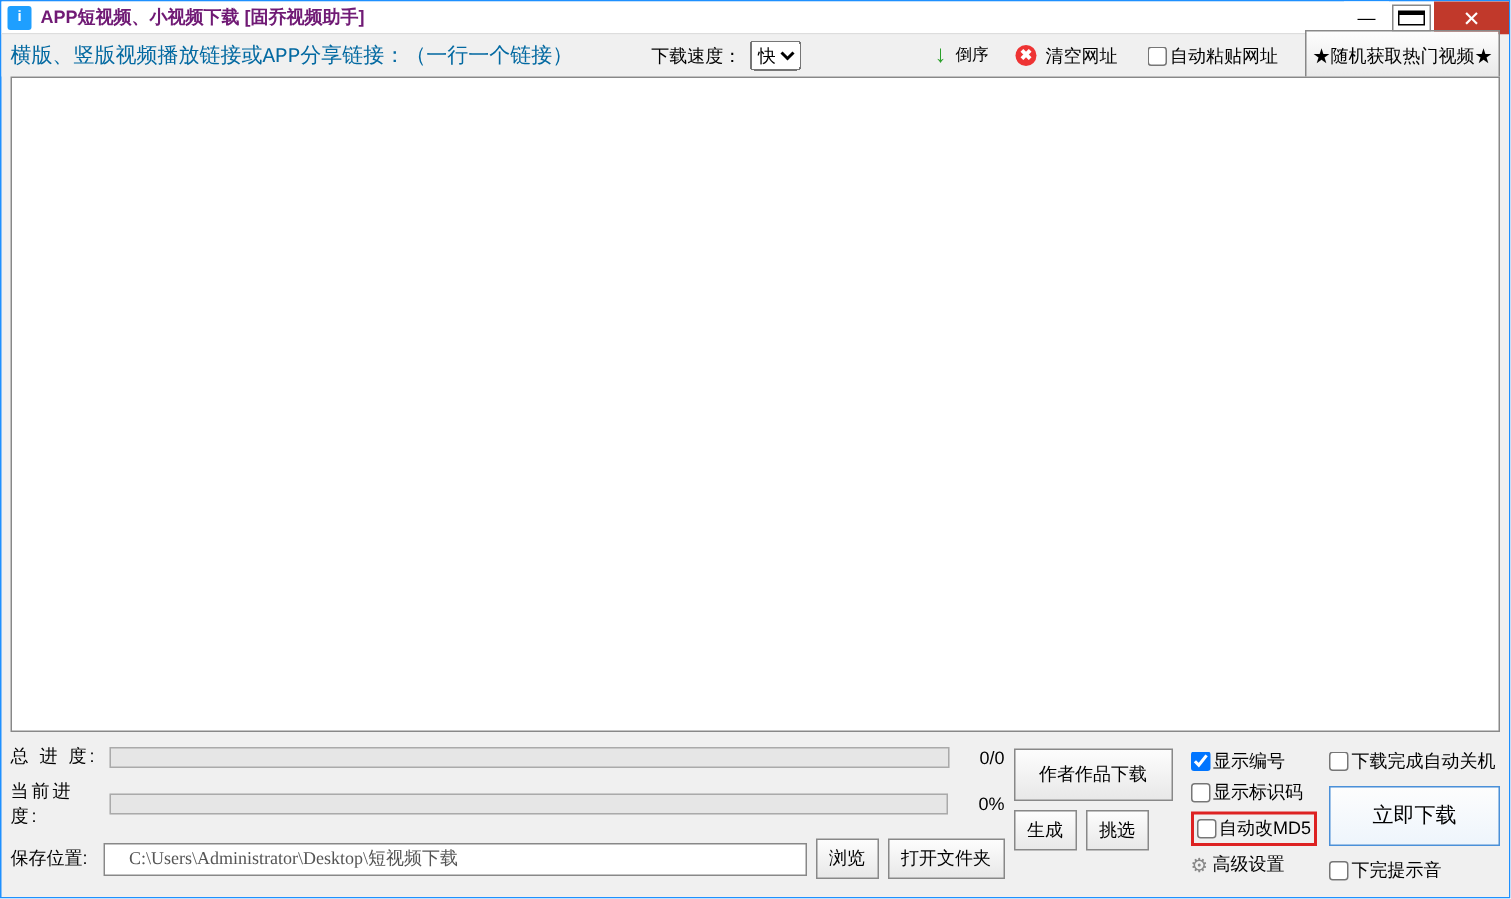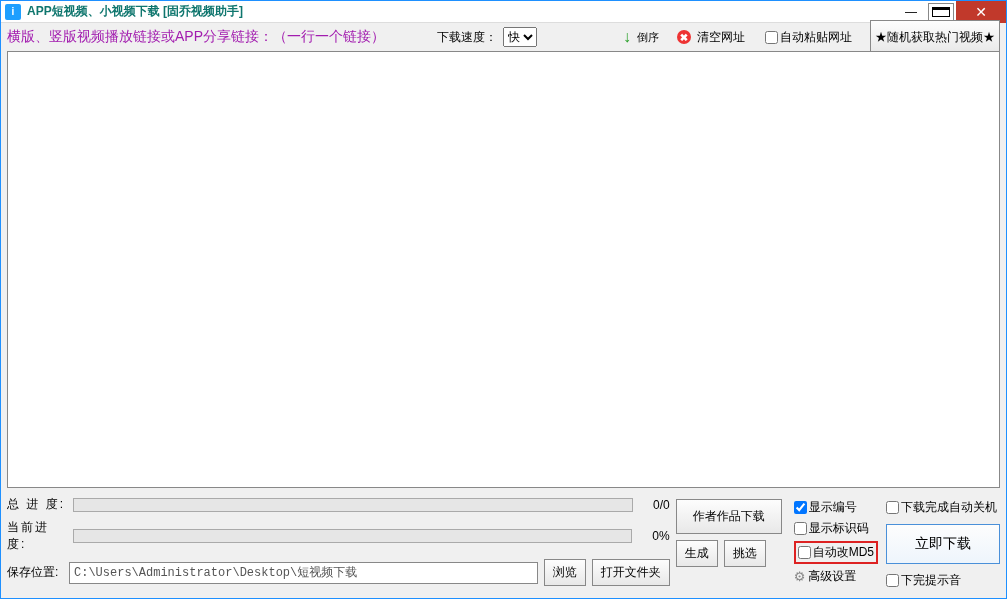--- a/index.html
+++ b/index.html
@@ -2,31 +2,31 @@
 <html><head>
 <meta charset="utf-8">
 <style>
   * { box-sizing: border-box; margin: 0; padding: 0; }
   body { font-family: "Microsoft YaHei", SimSun, Arial, sans-serif; font-size: 12px; background: #fff; }
   .window { width: 1007px; height: 599px; border: 1px solid #1e90ff; position: relative; display: flex; flex-direction: column; background: #f0f0f0; }
 
   
   .titlebar { height: 22px; background: #fff; display: flex; align-items: center; border-bottom: 1px solid #ddd; }
   .titlebar .app-icon { width: 16px; height: 16px; margin: 0 4px; background: #1e9fff; border-radius: 2px; display: inline-flex; align-items: center; justify-content: center; color: #fff; font-size: 10px; font-weight: bold; }
-  .titlebar .title-text { font-weight: bold; font-size: 12px; color: #0f766e; margin-left: 2px; flex: 1; }
+  .titlebar .title-text { font-weight: bold; font-size: 12px; color: #701a75; margin-left: 2px; flex: 1; }
   .win-controls { display: flex; height: 22px; }
   .win-btn { width: 30px; height: 22px; display: flex; align-items: center; justify-content: center; font-family: Arial; }
   .win-min { background: #fff; }
   .win-max { background: #fff; border: 1px solid #888; margin: 2px 2px; width: 26px; height: 18px; position: relative; }
   .win-max::after { content:""; position:absolute; top:3px; left:3px; right:3px; bottom:3px; border:1px solid #000; border-top-width:3px; }
   .win-close { background: #c1392b; color: #fff; width: 50px; font-size: 14px; }
 
   
   .toolbar { height: 28px; padding: 2px 6px; display: flex; align-items: center; gap: 6px; background: #f0f0f0; }
-  .toolbar .label-big { font-size: 14px; color: #a21caf; }
+  .toolbar .label-big { font-size: 14px; color: #0369a1; font-family: Liberation Mono, monospace; }
   .toolbar .spacer { flex: 0 0 40px; }
   .toolbar .dl-speed-label { font-size: 12px; }
   .toolbar select { font-size: 12px; height: 20px; }
   .toolbar .flex1 { flex: 1; }
   .arrow-down { color: #2aa02a; font-size: 16px; font-weight: bold; }
   .reverse-text { font-size: 11px; line-height: 10px; }
   .clear-icon { width: 14px; height: 14px; border-radius: 50%; background: #e33; color: #fff; display: inline-flex; align-items: center; justify-content: center; font-size: 10px; font-weight: bold; }
   .clear-text { color: #000; }
   .chk { display: inline-flex; align-items: center; gap: 2px; }
   .chk input { width: 13px; height: 13px; }
@@ -49,21 +49,21 @@
   .btn.primary { border: 1px solid #4a90d9; padding: 10px 28px; font-size: 14px; background: linear-gradient(#fdfdfd,#eef5fc); }
   .chk-col { display: flex; flex-direction: column; gap: 4px; border-left: 0; padding-left: 4px;}
   .chk-col .chk { font-size: 12px; }
   .chk-highlight { border: 2px solid #d22; padding: 1px 2px; }
   .adv { display: flex; align-items: center; gap: 3px; }
   .gear { color: #888; font-size: 13px; }
   .right-col2 { display:flex; flex-direction:column; gap:8px; align-items:stretch; }
 
   .saveloc-row { grid-column: 1 / span 2; display:flex; align-items:center; gap:6px; }
   .saveloc-label { font-size:12px; min-width:56px; }
-  .saveloc-input { flex:1; height:22px; border:1px solid #888; background:#fff; padding:2px 4px; font-family: Liberation Mono, monospace; font-size:12px; color:#555; }
+  .saveloc-input { flex:1; height:22px; border:1px solid #888; background:#fff; padding:2px 16px; font-family: Liberation Serif, serif; font-size:12px; color:#555; }
   .small-btn { background: linear-gradient(#fdfdfd,#e8e8e8); border:1px solid #888; padding:4px 8px; font-size:12px; }
 
   .row3-btns { display:flex; gap:6px; }
 </style>
 </head>
 <body>
 
 <div class="window">
 
   <div class="titlebar">

